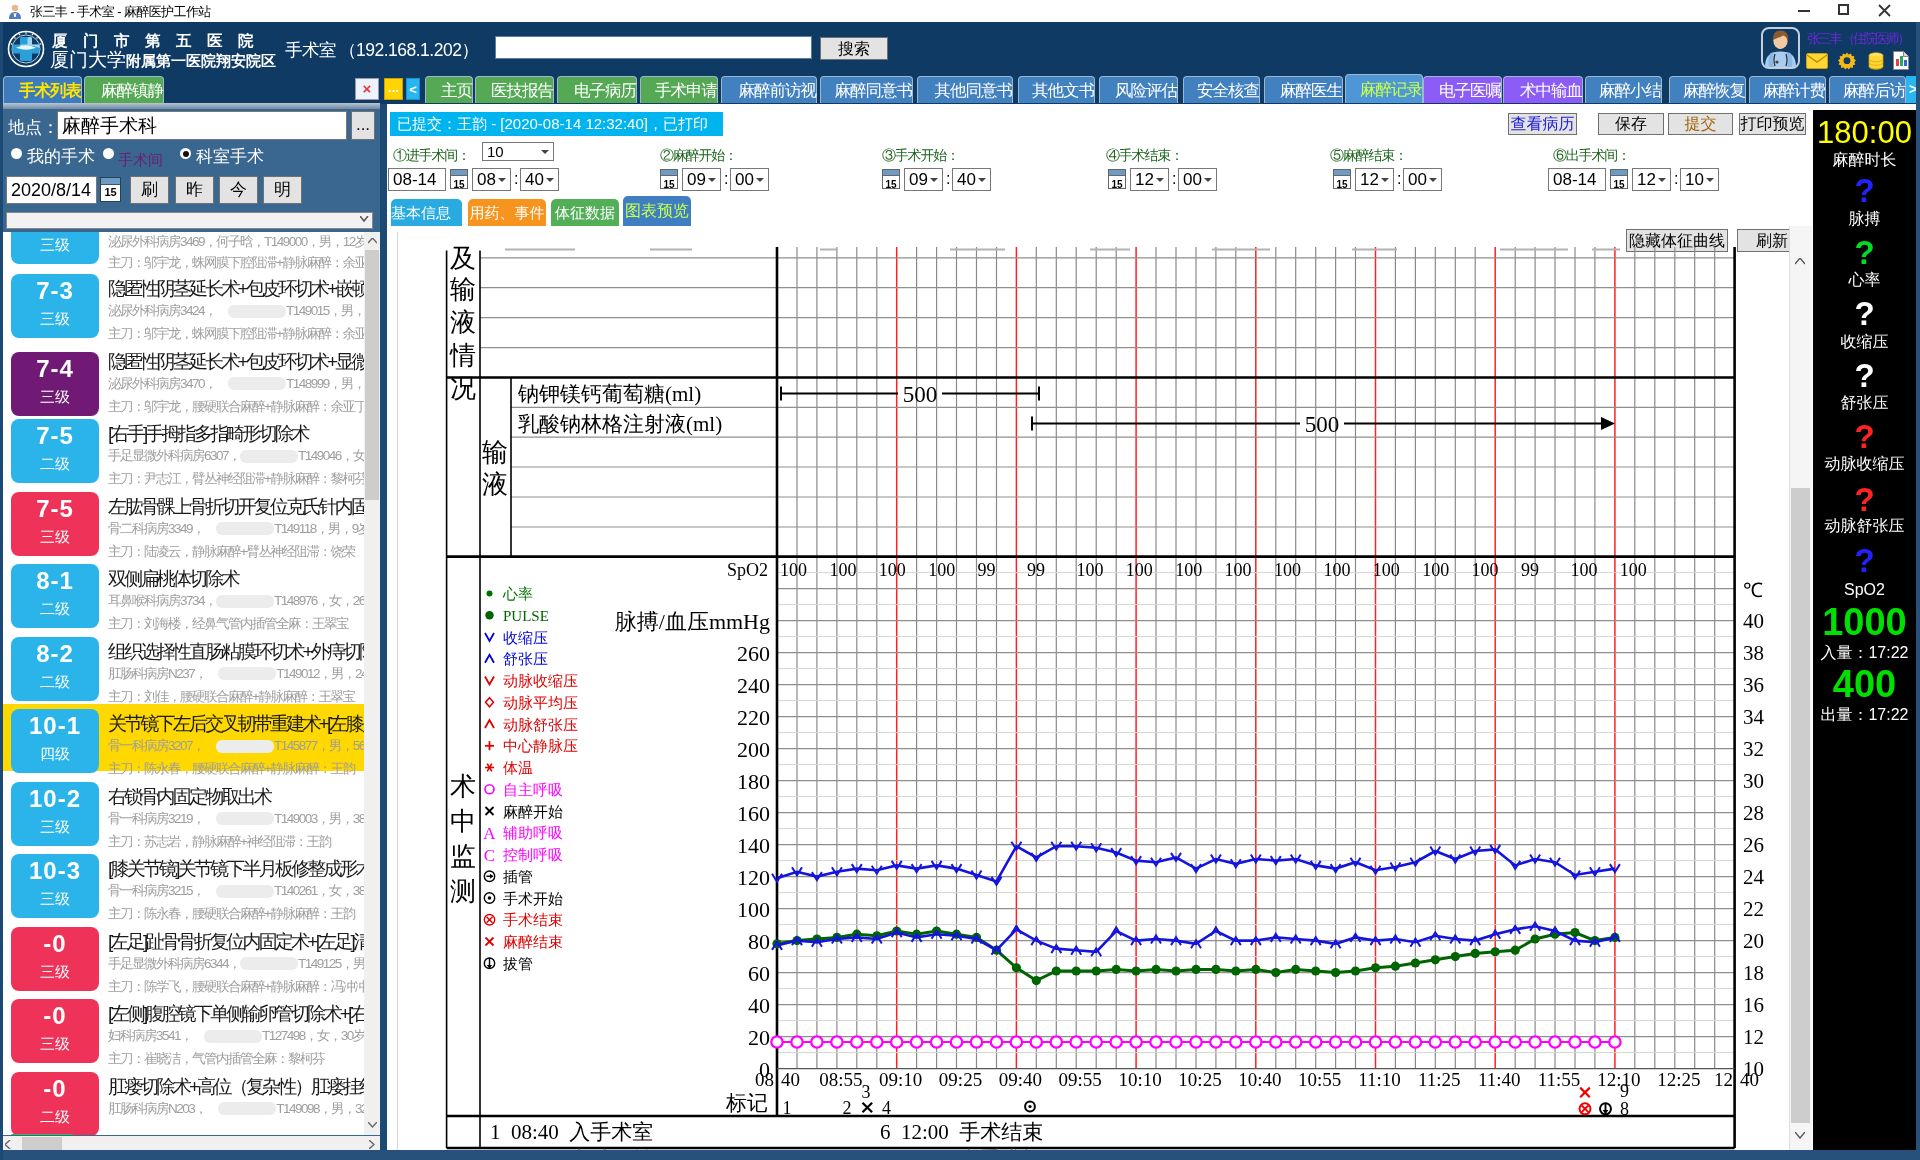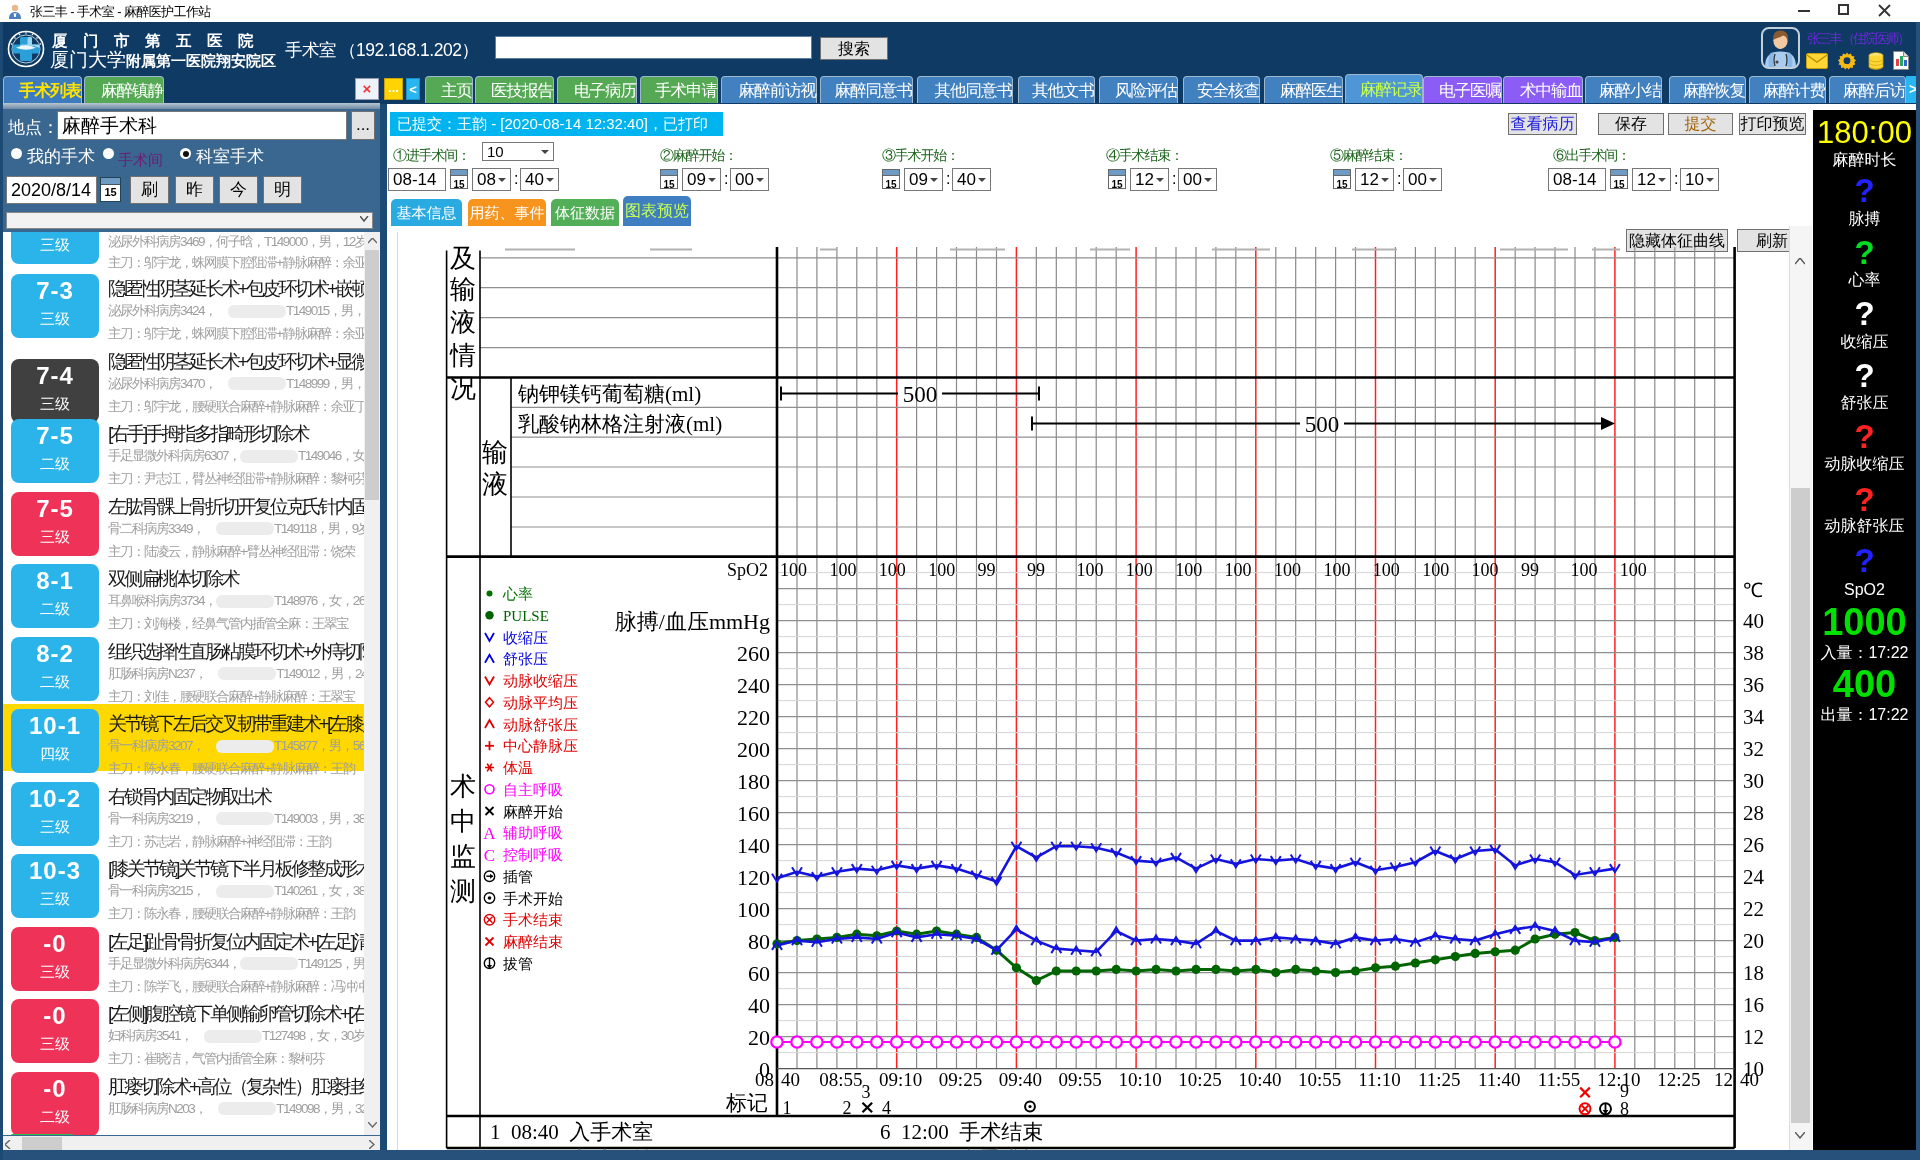--- a/index.html
+++ b/index.html
@@ -150,21 +150,21 @@
 <div class="item-sub" style="top:-4px"></div>
 <div class="item-sub" style="top:1px">泌尿外科病房3469，何子晗，T149000，男，12岁2个</div>
 <div class="item-sub" style="top:22px">主刀：邬宇龙，蛛网膜下腔阻滞+静脉麻醉：余亚丁</div>
 <div class="badge" style="top:42px;background:#2ab4e9">
       <div class="bnum">7-3</div>
       <div class="blev">三级</div>
     </div>
 <div class="item-title" style="top:44px">隐匿性阴茎延长术+包皮环切术+嵌顿包茎</div>
 <div class="item-sub" style="top:70px">泌尿外科病房3424，　<span class="blur"></span>T149015，男，14岁：①</div>
 <div class="item-sub" style="top:93px">主刀：邬宇龙，蛛网膜下腔阻滞+静脉麻醉：余亚丁</div>
-<div class="badge" style="top:127px;background:#404040">
+<div class="badge" style="top:120px;background:#701a75">
       <div class="bnum">7-4</div>
       <div class="blev">三级</div>
     </div>
 <div class="item-title" style="top:116.5px">隐匿性阴茎延长术+包皮环切术+显微镜下</div>
 <div class="item-sub" style="top:142.5px">泌尿外科病房3470，　<span class="blur"></span>T148999，男，15岁：①</div>
 <div class="item-sub" style="top:165.5px">主刀：邬宇龙，腰硬联合麻醉+静脉麻醉：余亚丁</div>
 <div class="badge" style="top:187px;background:#2ab4e9">
       <div class="bnum">7-5</div>
       <div class="blev">二级</div>
     </div>
@@ -286,21 +286,21 @@
 <div class="inp chev" style="left:1178px;top:168px;width:39px;height:23px;line-height:21px">00</div>
 <div class="cal" style="left:1333px;top:169px">15</div>
 <div class="inp chev" style="left:1355px;top:168px;width:39px;height:23px;line-height:21px">12</div>
 <div class="abs" style="left:1397px;top:170px;font-size:16px">:</div>
 <div class="inp chev" style="left:1403px;top:168px;width:39px;height:23px;line-height:21px">00</div>
 <div class="inp" style="left:1548px;top:168px;width:58px;height:23px;line-height:21px">08-14</div>
 <div class="cal" style="left:1610px;top:169px">15</div>
 <div class="inp chev" style="left:1632px;top:168px;width:39px;height:23px;line-height:21px">12</div>
 <div class="abs" style="left:1674px;top:170px;font-size:16px">:</div>
 <div class="inp chev" style="left:1680px;top:168px;width:39px;height:23px;line-height:21px">10</div>
-<div class="abs" style="left:391px;top:199px;width:71px;height:27px;background:#29abe2;color:#fff;font-size:15px;text-align:center;line-height:27px;border-radius:5px 5px 0 0">基本信息</div>
+<div class="abs" style="left:391px;top:199px;width:71px;height:27px;background:#29abe2;color:#fff;font-size:15px;line-height:27px;border-radius:5px 5px 0 0">基本信息</div>
 <div class="abs" style="left:468px;top:199px;width:78px;height:27px;background:#f7941d;color:#fff;font-size:15px;text-align:center;line-height:27px;border-radius:5px 5px 0 0">用药、事件</div>
 <div class="abs" style="left:551px;top:199px;width:68px;height:27px;background:#53ae58;color:#fff;font-size:15px;text-align:center;line-height:27px;border-radius:5px 5px 0 0">体征数据</div>
 <div class="abs" style="left:623px;top:196px;width:68px;height:30px;background:#3f7fc1;color:#c8ff4d;font-size:16px;text-align:center;line-height:30px;border-radius:5px 5px 0 0">图表预览</div>
 <div class="abs" style="left:397px;top:232px;width:1px;height:918px;background:#d8d8d8"></div>
 <div class="btn" style="left:1626px;top:229px;width:102px;height:23px;line-height:21px;font-size:16px">隐藏体征曲线</div>
 <div class="btn" style="left:1737px;top:229px;width:70px;height:23px;line-height:21px;font-size:16px">刷新</div>
 <svg width="1425" height="924" viewBox="0 0 1425 924" style="position:absolute;left:387px;top:226px">
     <defs>
       <clipPath id="botclip">
         <rect x="440" y="1148" width="1300" height="9"></rect>

